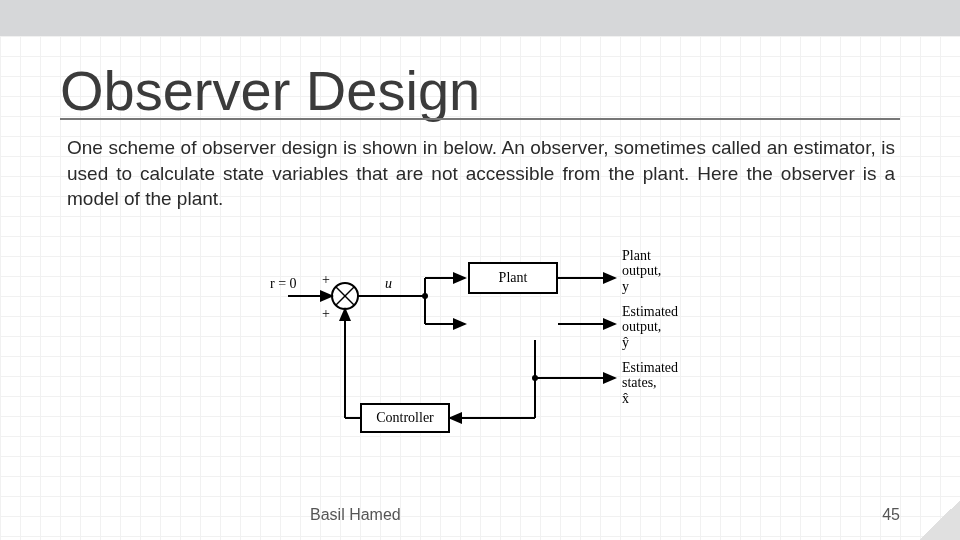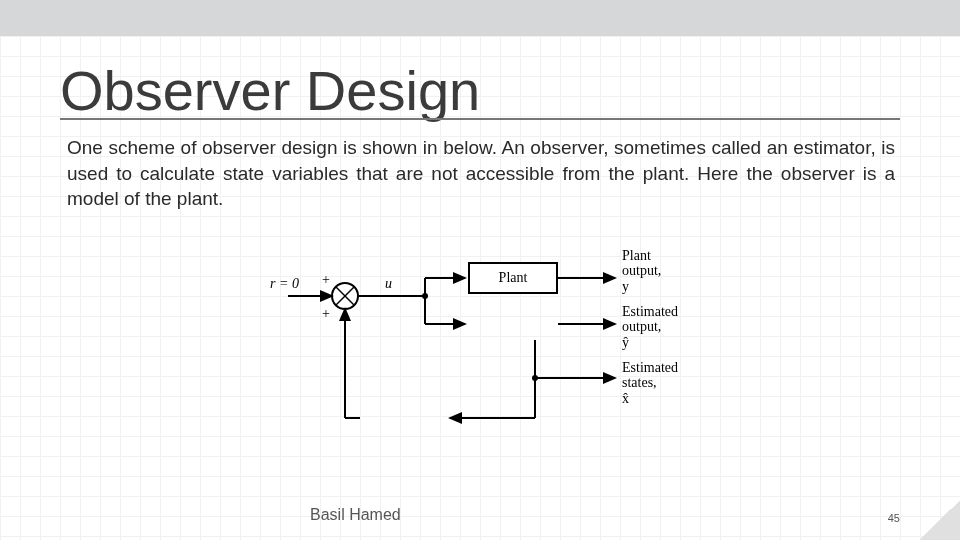--- a/index.html
+++ b/index.html
@@ -9,21 +9,21 @@
   .grid { position: absolute; top: 36px; left: 0; right: 0; bottom: 0;
           background-image:
             linear-gradient(to right, #f1f1f1 1px, transparent 1px),
             linear-gradient(to bottom, #f1f1f1 1px, transparent 1px);
           background-size: 20px 20px; }
   .title { position: absolute; top: 58px; left: 60px; font-size: 56px; color: #3b3b3b; font-weight: 400; }
   .underline { position: absolute; top: 118px; left: 60px; width: 840px; height: 2px; background: #777; }
   .body { position: absolute; top: 135px; left: 67px; width: 828px; font-size: 19px; line-height: 1.35; color: #2a2a2a; text-align: justify; }
   .diagram { position: absolute; top: 248px; left: 270px; width: 440px; height: 210px; }
   .author { position: absolute; bottom: 16px; left: 310px; font-size: 16px; color: #555; }
-  .pagenum { position: absolute; bottom: 16px; right: 60px; font-size: 11px; color: #555; }
+  .pagenum { position: absolute; bottom: 16px; right: 60px; font-size: 16px; color: #555; }
   .corner { position: absolute; bottom: 0; right: 0; width: 40px; height: 40px;
             background: linear-gradient(135deg, transparent 50%, #e0e0e0 50%); }
   .dg-lbl { position: absolute; font-family: Georgia, 'Times New Roman', serif; font-size: 14px; color: #000; line-height: 1.1; }
   .dg-box { position: absolute; border: 2px solid #000; background: #fff; text-align: center; font-family: Georgia, serif; font-size: 14px; display: flex; align-items: center; justify-content: center; }
   svg.dg-svg { position: absolute; top: 0; left: 0; width: 440px; height: 210px; }
 </style>
 </head>
 <body>
 
 <div class="slide">
@@ -67,26 +67,27 @@
 
       <line x1="265" y1="130" x2="345" y2="130" stroke="#000" stroke-width="2" marker-end="url(#ah)"></line>
       <circle cx="265" cy="130" r="3" fill="#000"></circle>
 
       <line x1="265" y1="170" x2="180" y2="170" stroke="#000" stroke-width="2" marker-end="url(#ah)"></line>
 
       <line x1="90" y1="170" x2="75" y2="170" stroke="#000" stroke-width="2"></line>
       <line x1="75" y1="170" x2="75" y2="61" stroke="#000" stroke-width="2" marker-end="url(#ah)"></line>
     </svg>
 
-    <div class="dg-lbl" style="left:0px; top:28px; font-style:italic;">r = 0</div>
+    <div class="dg-lbl" style="left:0px; top:28px; ">r = 0</div>
     <div class="dg-lbl" style="left:52px; top:24px;">+</div>
     <div class="dg-lbl" style="left:52px; top:58px;">+</div>
     <div class="dg-lbl" style="left:115px; top:28px; font-style:italic;">u</div>
 
     <div class="dg-box" style="left:198px; top:14px; width:90px; height:32px;">Plant</div>
+    <div class="dg-box" style="left:90px; top:155px; width:90px; height:30px;">Controller</div>
 
     <div class="dg-lbl" style="left:352px; top:0px; white-space:pre;">Plant
 output,
 y</div>
     <div class="dg-lbl" style="left:352px; top:56px; white-space:pre;">Estimated
 output,
 ŷ</div>
     <div class="dg-lbl" style="left:352px; top:112px; white-space:pre;">Estimated
 states,
 x̂</div>

